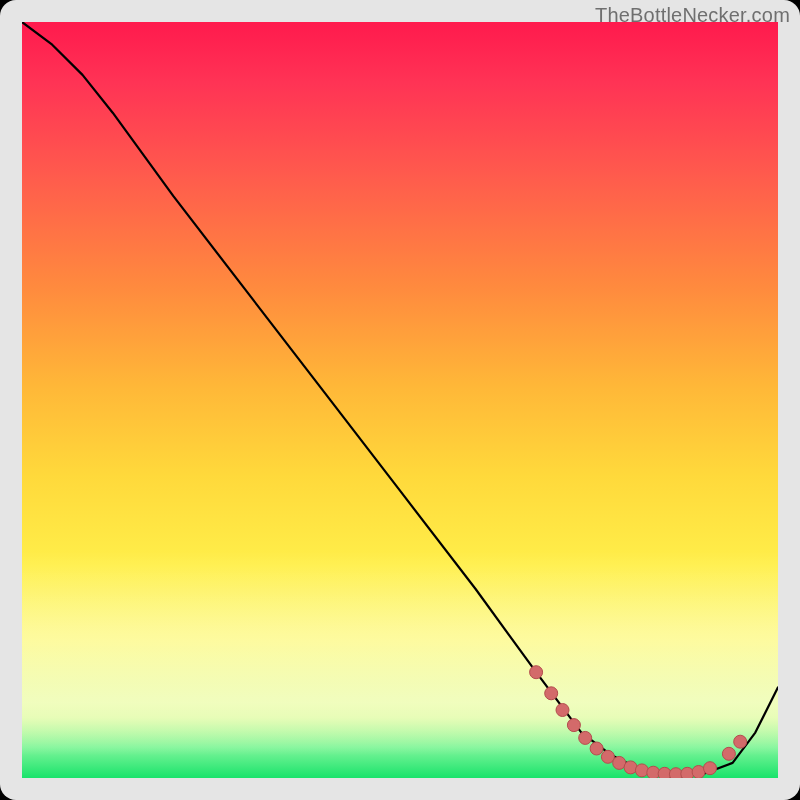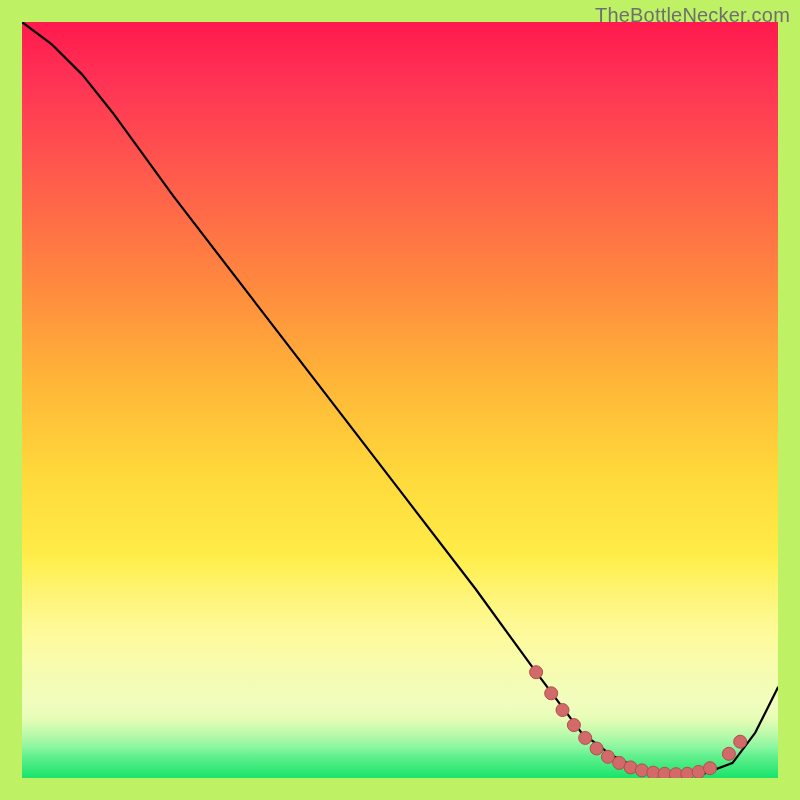--- a/index.html
+++ b/index.html
@@ -8,21 +8,22 @@
     width: 800px;
     height: 800px;
     background: #000;
     overflow: hidden;
     font-family: Arial, Helvetica, sans-serif;
   }
   .frame {
     position: relative;
     width: 800px;
     height: 800px;
-    background: #bef264;
+    background: #e5e5e5;
+    border-radius: 16px;
   }
   .plot {
     position: absolute;
     left: 22px;
     top: 22px;
     width: 756px;
     height: 756px;
     
     background:
       linear-gradient(

